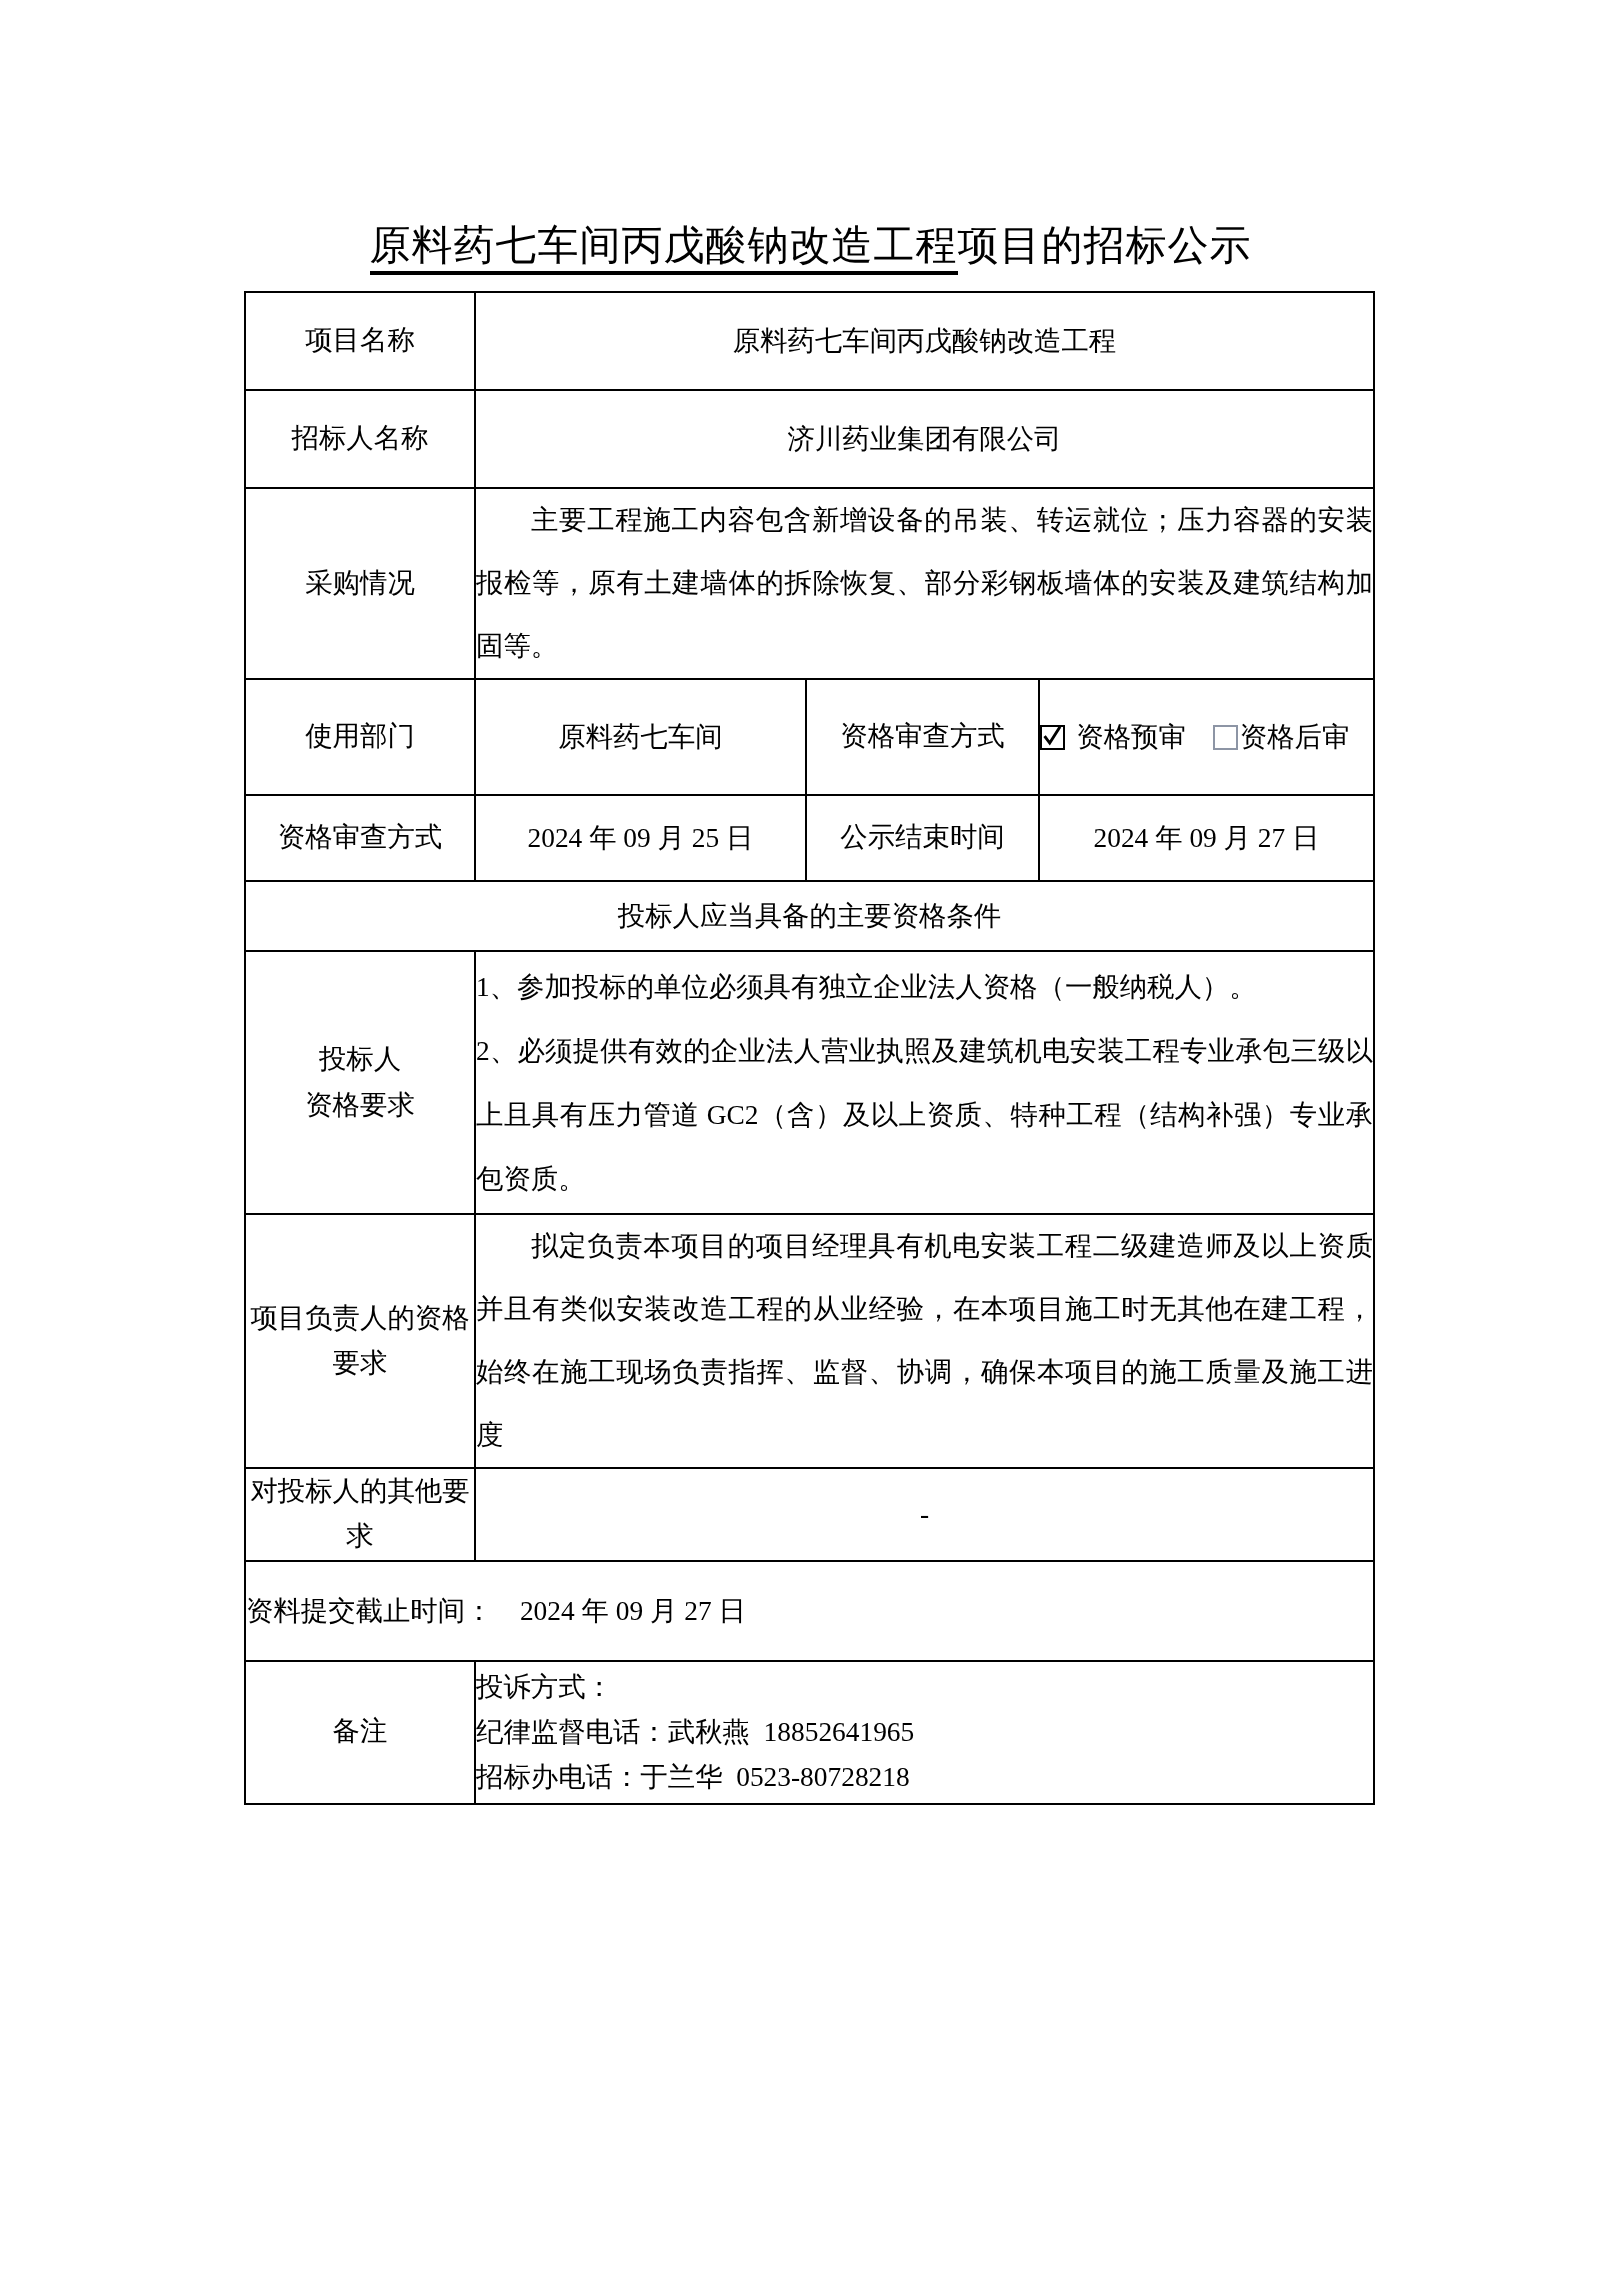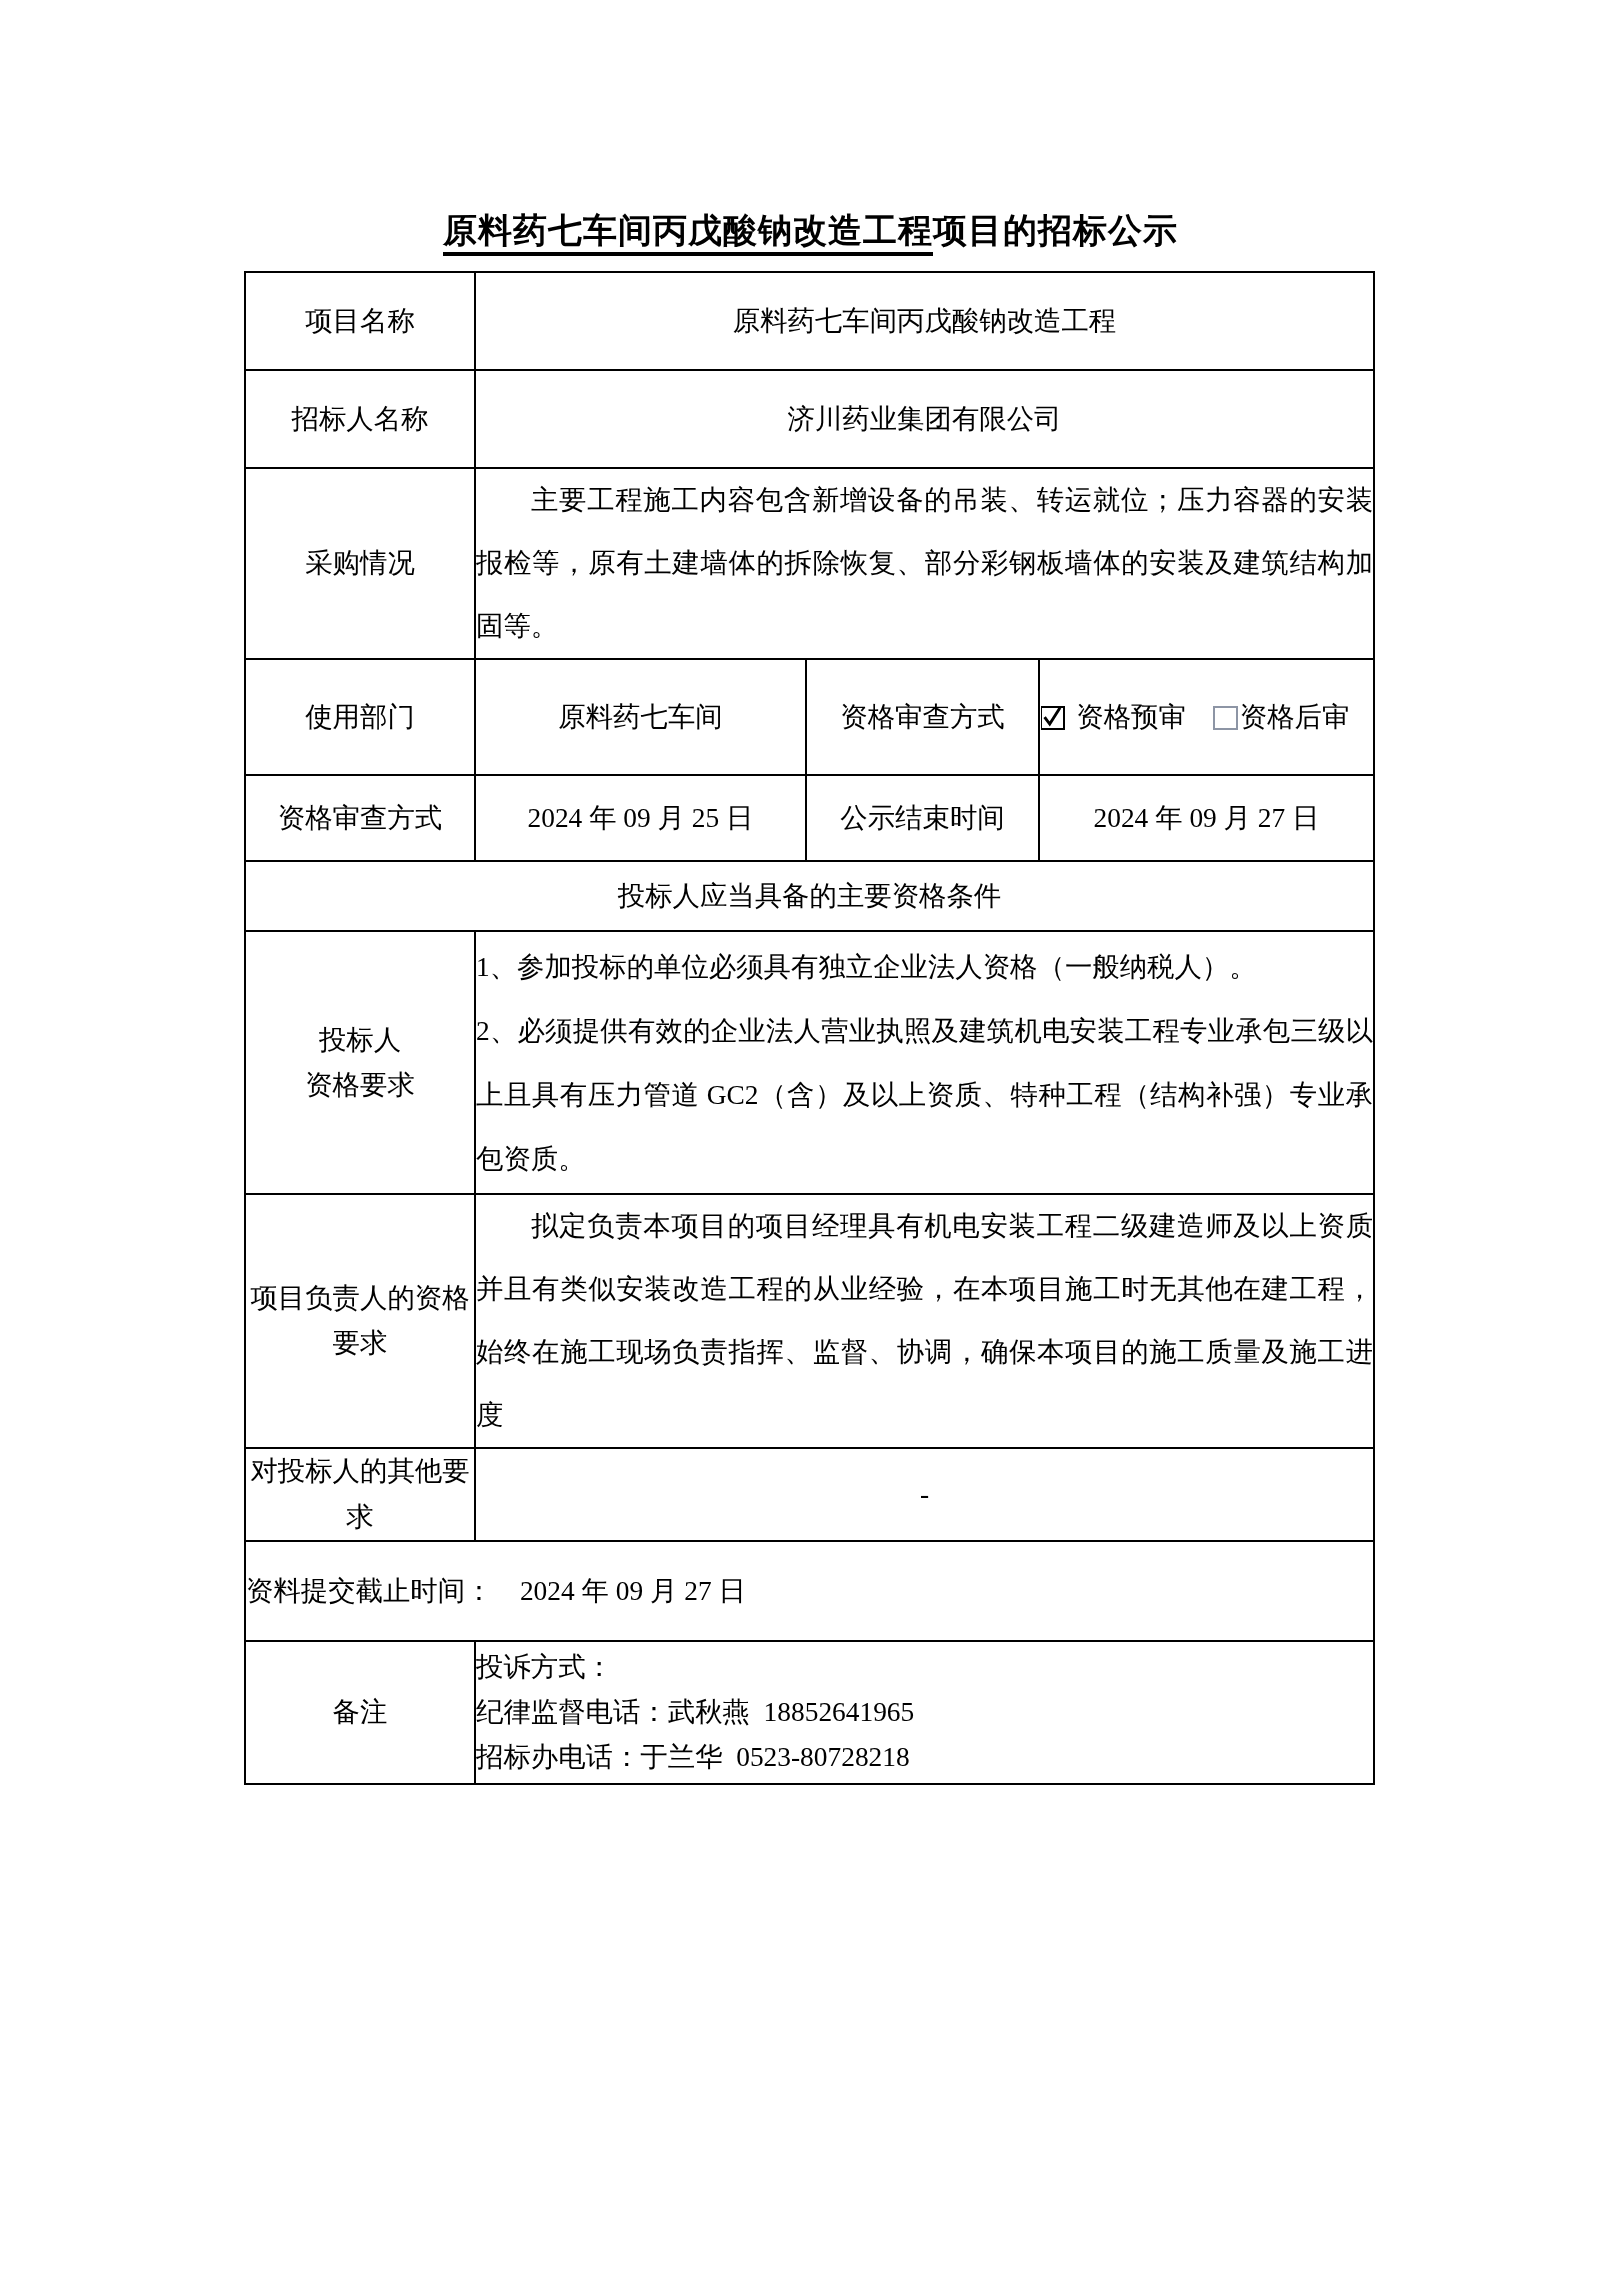--- a/index.html
+++ b/index.html
@@ -6,25 +6,25 @@
   .page {
     position: relative;
     width: 1621px;
     height: 2293px;
     background: #ffffff;
     font-family: "Liberation Serif", "DejaVu Serif", serif;
     color: #000000;
     overflow: hidden;
   }
   .title {
-    margin: 1px;
+    margin: 11px;
     padding-top: 206px;
     text-align: center;
-    font-size: 34px;
-    font-weight: bold;
+    font-size: 41px;
+    font-weight: normal;
     letter-spacing: 1px;
     line-height: 1.4;
   }
   .title .u {
     border-bottom: 4.9px solid #000;
     padding-bottom: 2.9px;
   }
   table.doc {
     border-collapse: collapse;
     table-layout: fixed;
@@ -53,21 +53,21 @@
     text-indent: 55px;
     line-height: 63px;
     padding: 0 15.7px;
   }
   td.para-list { padding: 0 15.7px; }
   td.para-list p {
     margin: 0;
     line-height: 64px;
     text-align: justify;
   }
-  td.check-cell { padding-left: 19.6px; white-space: nowrap; border-radius: 30px; }
+  td.check-cell { padding-left: 19.6px; white-space: nowrap; }
   td.fullrow-left { padding-left: 15.7px; white-space: pre-wrap; }
   td.tight { padding: 9.8px 15.7px; }
   td.tight div { line-height: 45px; white-space: pre-wrap; }
   .deadline-value { margin-left: 27.4px; }
 
   .cbx {
     position: relative;
     display: inline-block;
     width: 24.5px;
     height: 24.5px;

